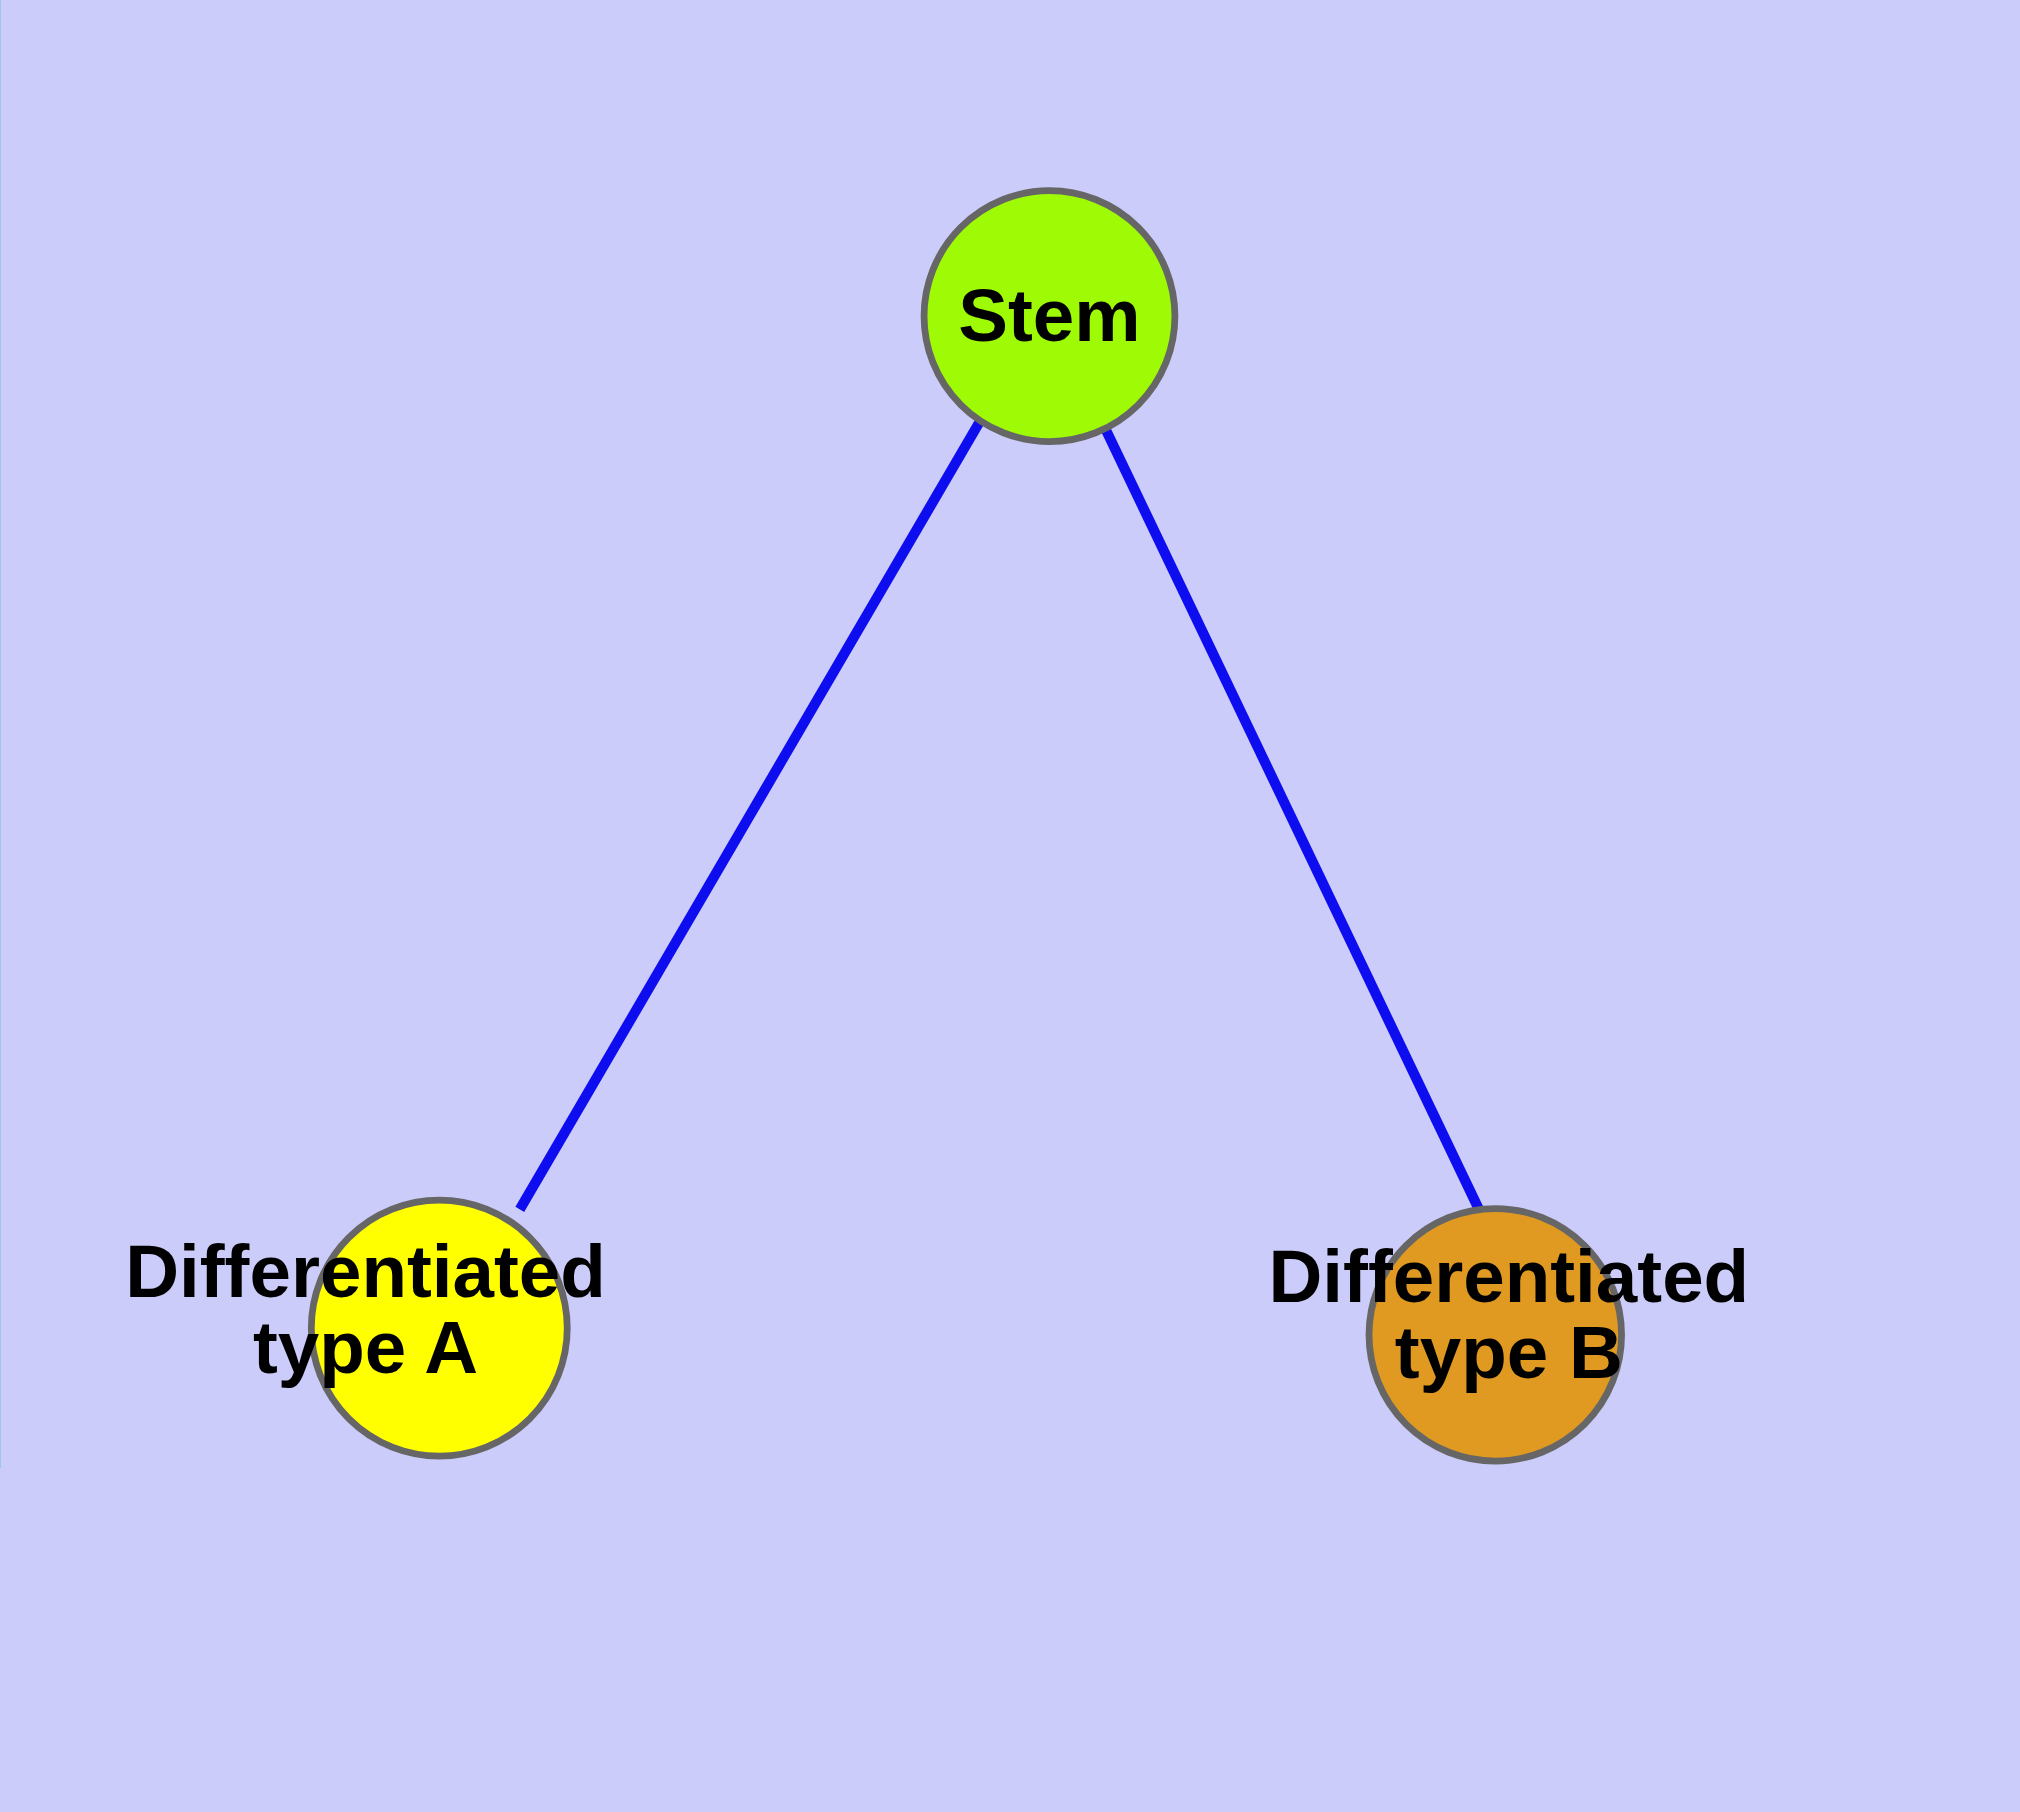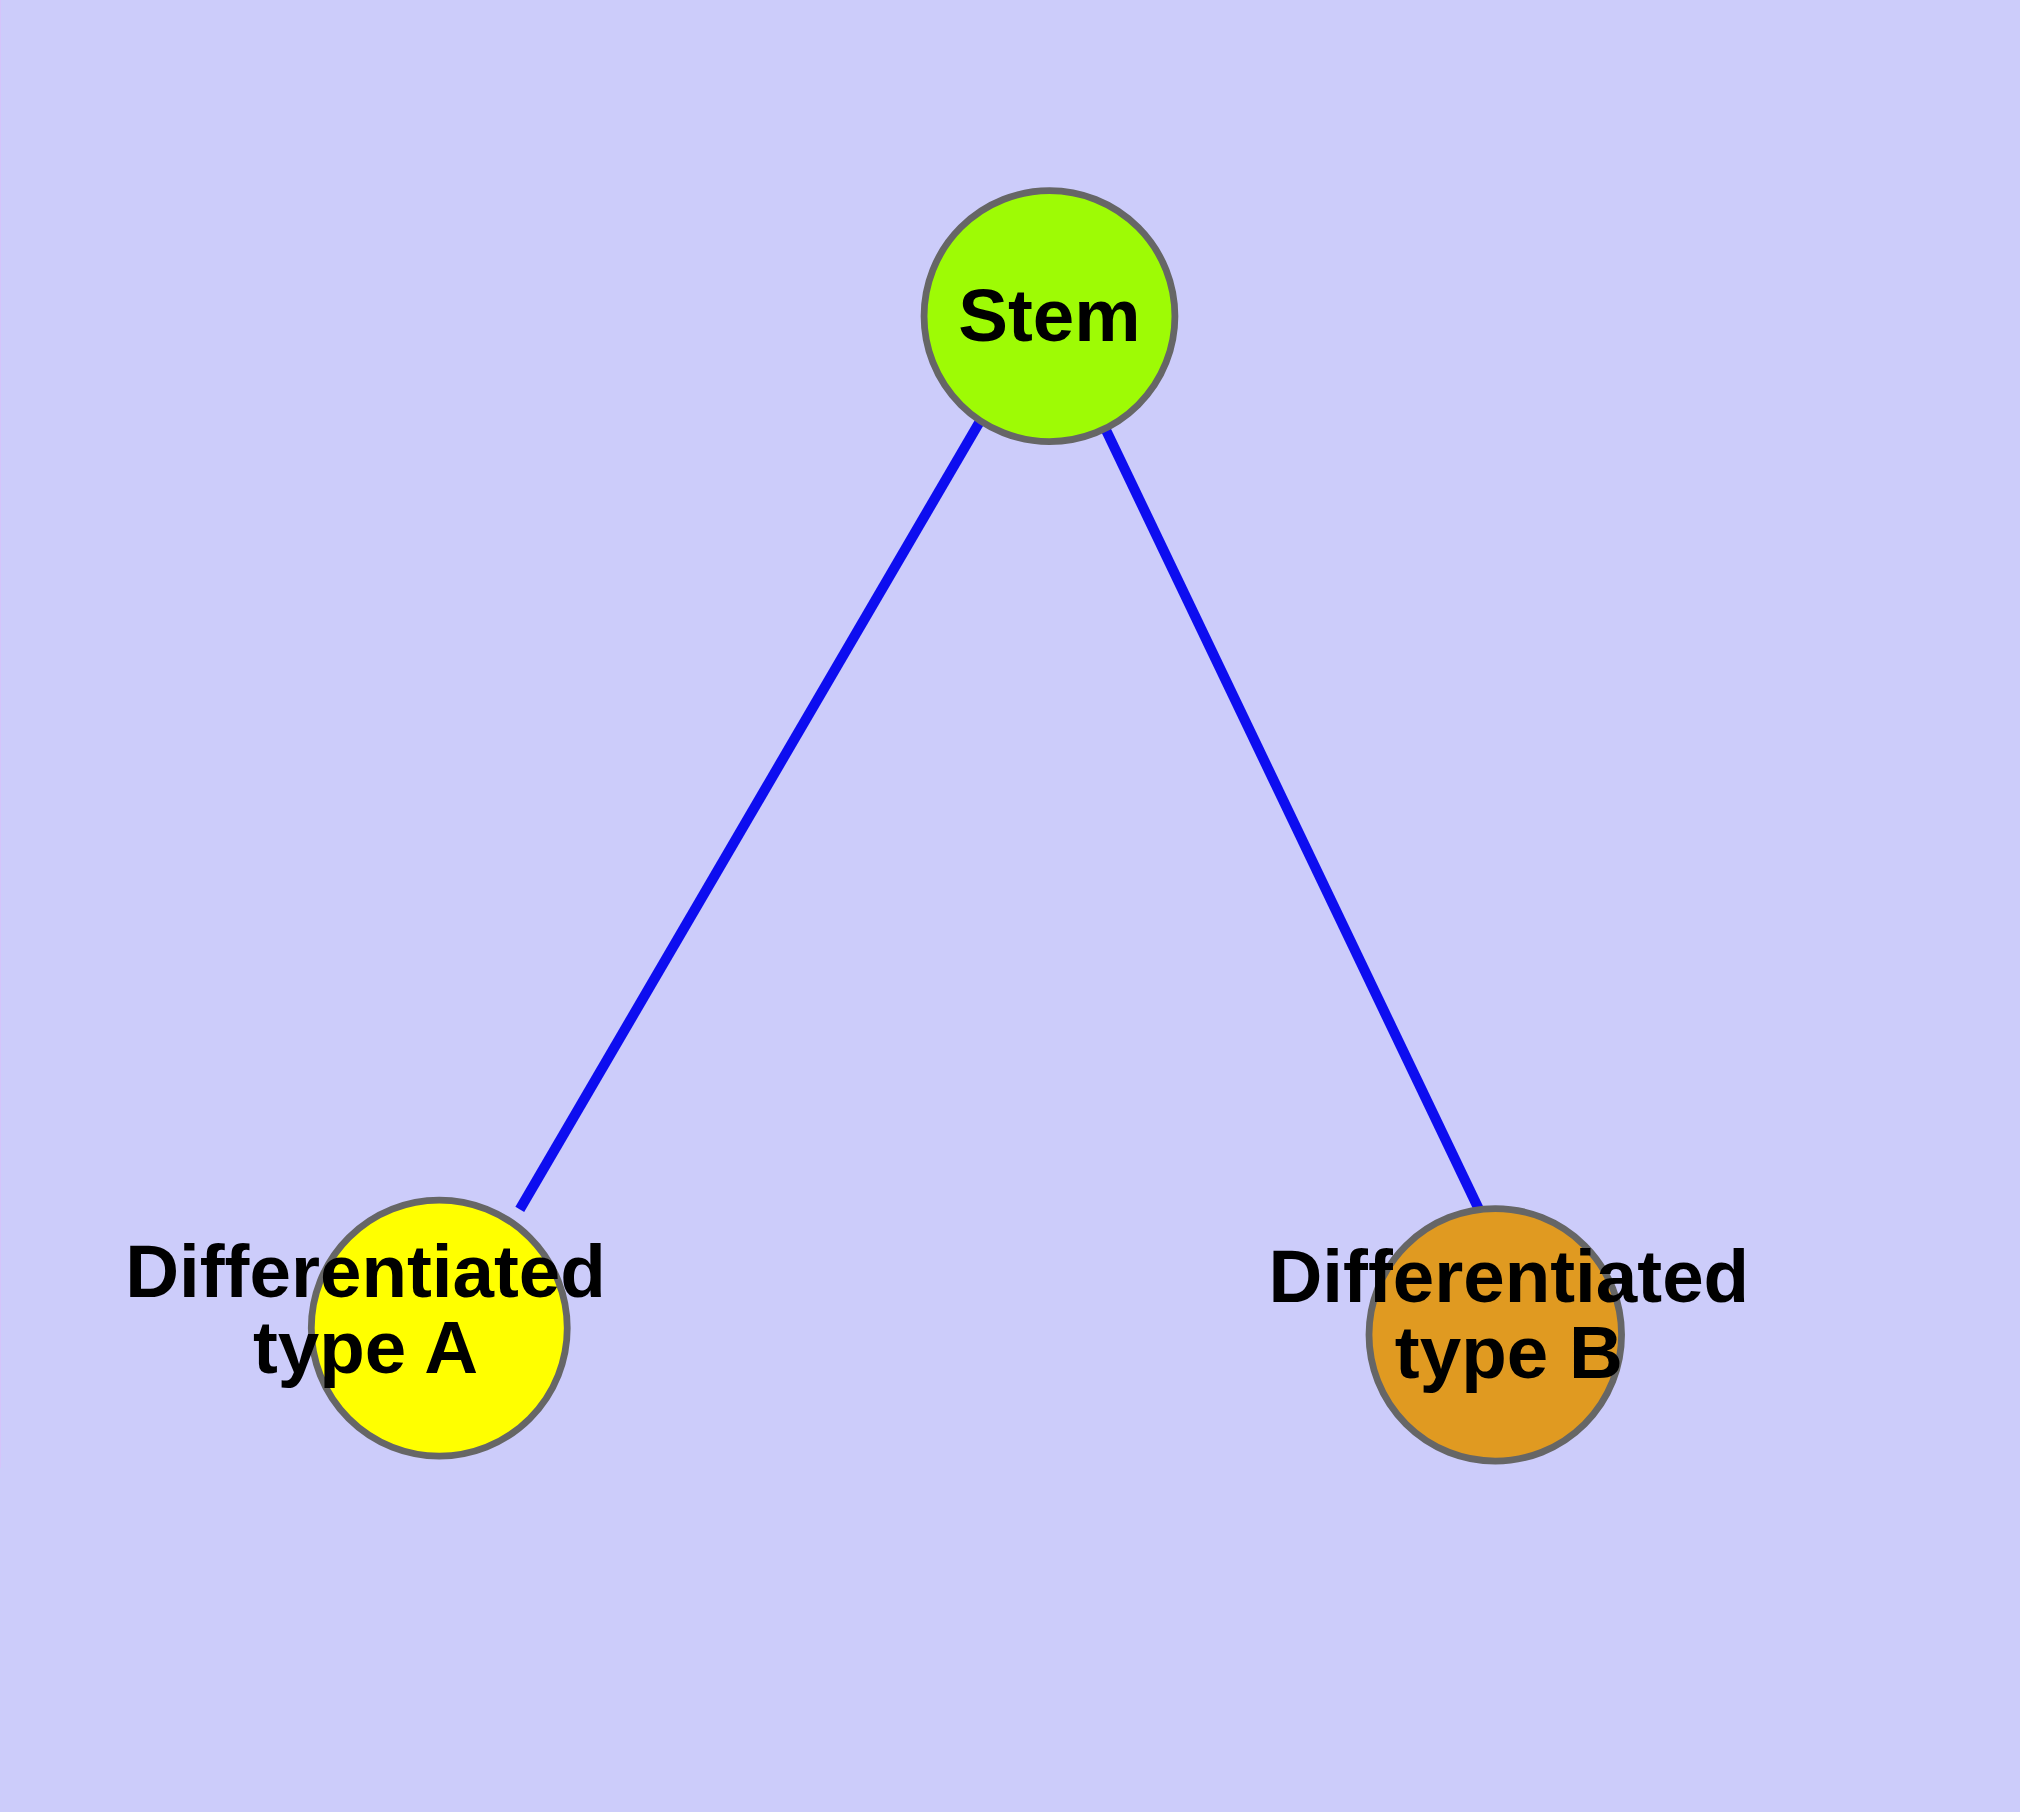--- a/index.html
+++ b/index.html
@@ -30,21 +30,21 @@
     font-family: "Liberation Sans", sans-serif;
     font-weight: bold;
     fill: #000000;
     text-anchor: middle;
     dominant-baseline: auto;
   }
 </style>
 </head>
 <body>
 
-<div id="canvas-wrap" style="width: 2021px; height: 1468px; background: #f0abfc;">
+<div id="canvas-wrap" style="width: 2021px; height: 1468px; background: #14b8a6;">
   <svg id="graph-svg" viewBox="0 0 2384 2138" xmlns="http://www.w3.org/2000/svg" style="width: 2021px; height: 1812px;">
     <rect id="bg-rect" x="0" y="0" width="2384" height="2138" fill="#ccccfa"></rect>
     <g id="edges-group">
         <line x1="1156" y1="497" x2="613" y2="1427" stroke="#0d0df0" stroke-width="12" stroke-linecap="butt"></line>
         <line x1="1304" y1="506" x2="1750" y2="1438" stroke="#0d0df0" stroke-width="12" stroke-linecap="butt"></line>
       </g>
     <g id="nodes-group">
         <circle cx="1238" cy="373" r="148" fill="#9efb05" stroke="#666666" stroke-width="8"></circle>
         <circle cx="518" cy="1567" r="151" fill="#ffff00" stroke="#666666" stroke-width="8"></circle>
         <circle cx="1764" cy="1575" r="149" fill="#e09a21" stroke="#666666" stroke-width="8"></circle>

